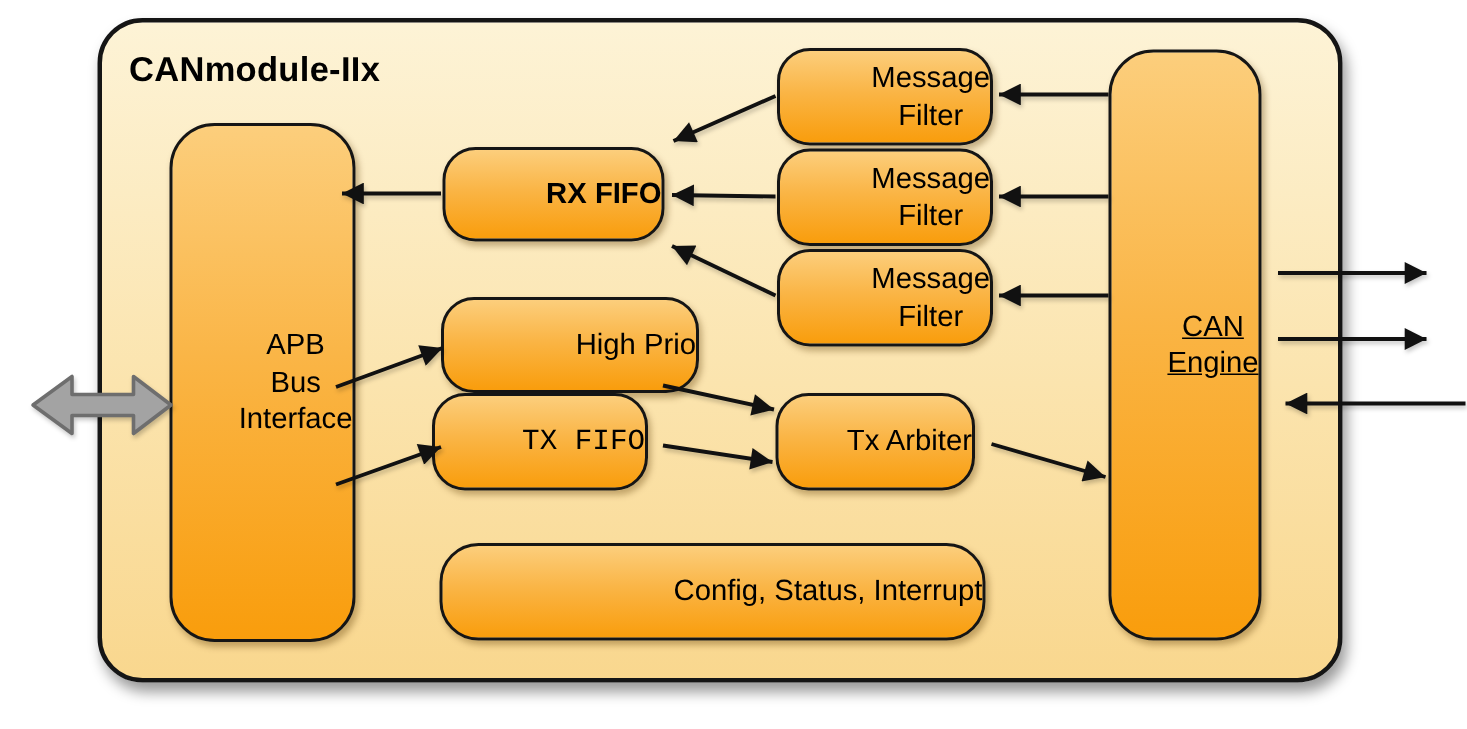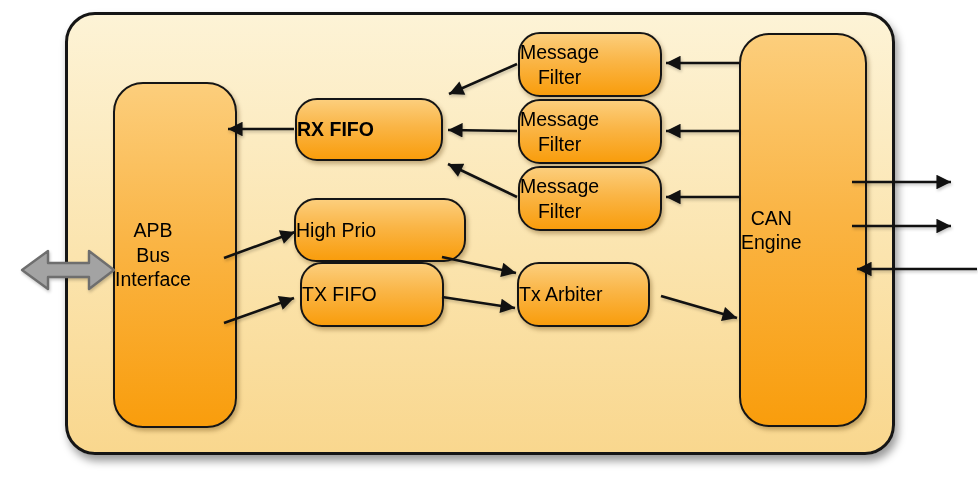--- a/index.html
+++ b/index.html
@@ -17,39 +17,40 @@
     z-index:1;
   }
   .title{
     position:absolute;left:86px;top:33px;z-index:2;
     font-size:23px;font-weight:bold;letter-spacing:0.2px;
   }
   .block{
     position:absolute;box-sizing:border-box;z-index:2;
     background:linear-gradient(180deg,#FCCE7C 0%,#FAB546 45%,#F99D0C 100%);
     border:2.6px solid #151515;border-radius:22px;
-    display:flex;align-items:center;justify-content:flex-start;
+    display:flex;align-items:center;justify-content:flex-end;
     text-align:center;font-size:19.5px;line-height:1.25;
     white-space:pre-line;
     box-shadow:2px 3px 4px rgba(90,55,0,0.35);
   }
   .tall{border-radius:30px;}
   .arrows{
     position:absolute;left:0;top:0;width:978px;height:486px;z-index:5;
     pointer-events:none;
     filter:drop-shadow(1.5px 2.5px 1.5px rgba(0,0,0,0.22));
   }
 </style>
 </head>
 <body>
 
 <div class="stage">
 
   <div class="outer"></div>
 
+  <div class="title">CANmodule-IIx</div>
 
   <div class="block tall" style="left:113px;top:82px;width:124px;height:346px;">
     <span>APB
 Bus
 Interface</span>
   </div>
 
   <div class="block" style="left:295px;top:98px;width:148px;height:63px;font-weight:bold;">
     <span>RX FIFO</span>
   </div>
@@ -66,30 +67,33 @@
 
   <div class="block" style="left:518px;top:166px;width:144px;height:65px;">
     <span>Message
 Filter</span>
   </div>
 
   <div class="block" style="left:294px;top:198px;width:172px;height:64px;">
     <span>High Prio</span>
   </div>
 
-  <div class="block" style="left:300px;top:262px;width:144px;height:65px;">
+  <div class="block" style="left:288px;top:262px;width:144px;height:65px;font-family:Liberation Mono, monospace;">
     <span>TX FIFO</span>
   </div>
 
   <div class="block" style="left:517px;top:262px;width:133px;height:65px;">
     <span>Tx Arbiter</span>
   </div>
 
+  <div class="block" style="left:293px;top:362px;width:364px;height:65px;border-radius:26px;">
+    <span>Config, Status, Interrupt</span>
+  </div>
 
-  <div class="block tall" style="left:739px;top:33px;width:128px;height:394px;">
+  <div class="block tall" style="left:739px;top:33px;width:102px;height:394px;text-decoration:underline;">
     <span>CAN
 Engine</span>
   </div>
 
   <svg class="arrows" viewBox="0 0 978 486">
     <defs>
       <marker id="ah" viewBox="0 0 10 10" refX="10" refY="5" markerWidth="7.5" markerHeight="5.6" orient="auto-start-reverse">
         <path d="M 0 0 L 10 5 L 0 10 z" fill="#111111"></path>
       </marker>
     </defs>

